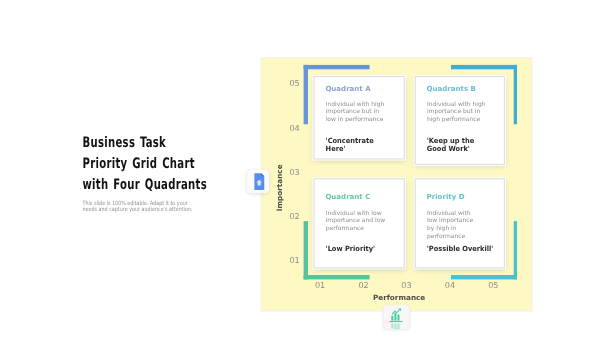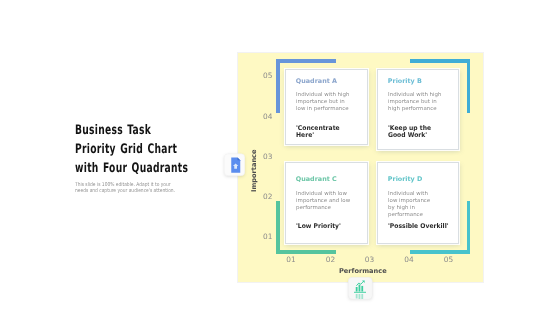--- a/index.html
+++ b/index.html
@@ -97,21 +97,21 @@
         <div>importance but in</div>
         <div>low in performance</div>
       </div>
       <div class="qfoot" style="top:55px;">
         <div>'Concentrate</div>
         <div>Here'</div>
       </div>
     </div>
 
     <div class="card" style="left:138.8px;top:16px;width:82px;height:81px;">
-      <div class="qhead" style="color:#6bbdd5;">Priority B</div>
+      <div class="qhead" style="color:#6bbdd5;">Quadrants B</div>
       <div class="qbody">
         <div>Individual with high</div>
         <div>importance but in</div>
         <div>high performance</div>
       </div>
       <div class="qfoot" style="top:55px;">
         <div>'Keep up the</div>
         <div>Good Work'</div>
       </div>
     </div>

